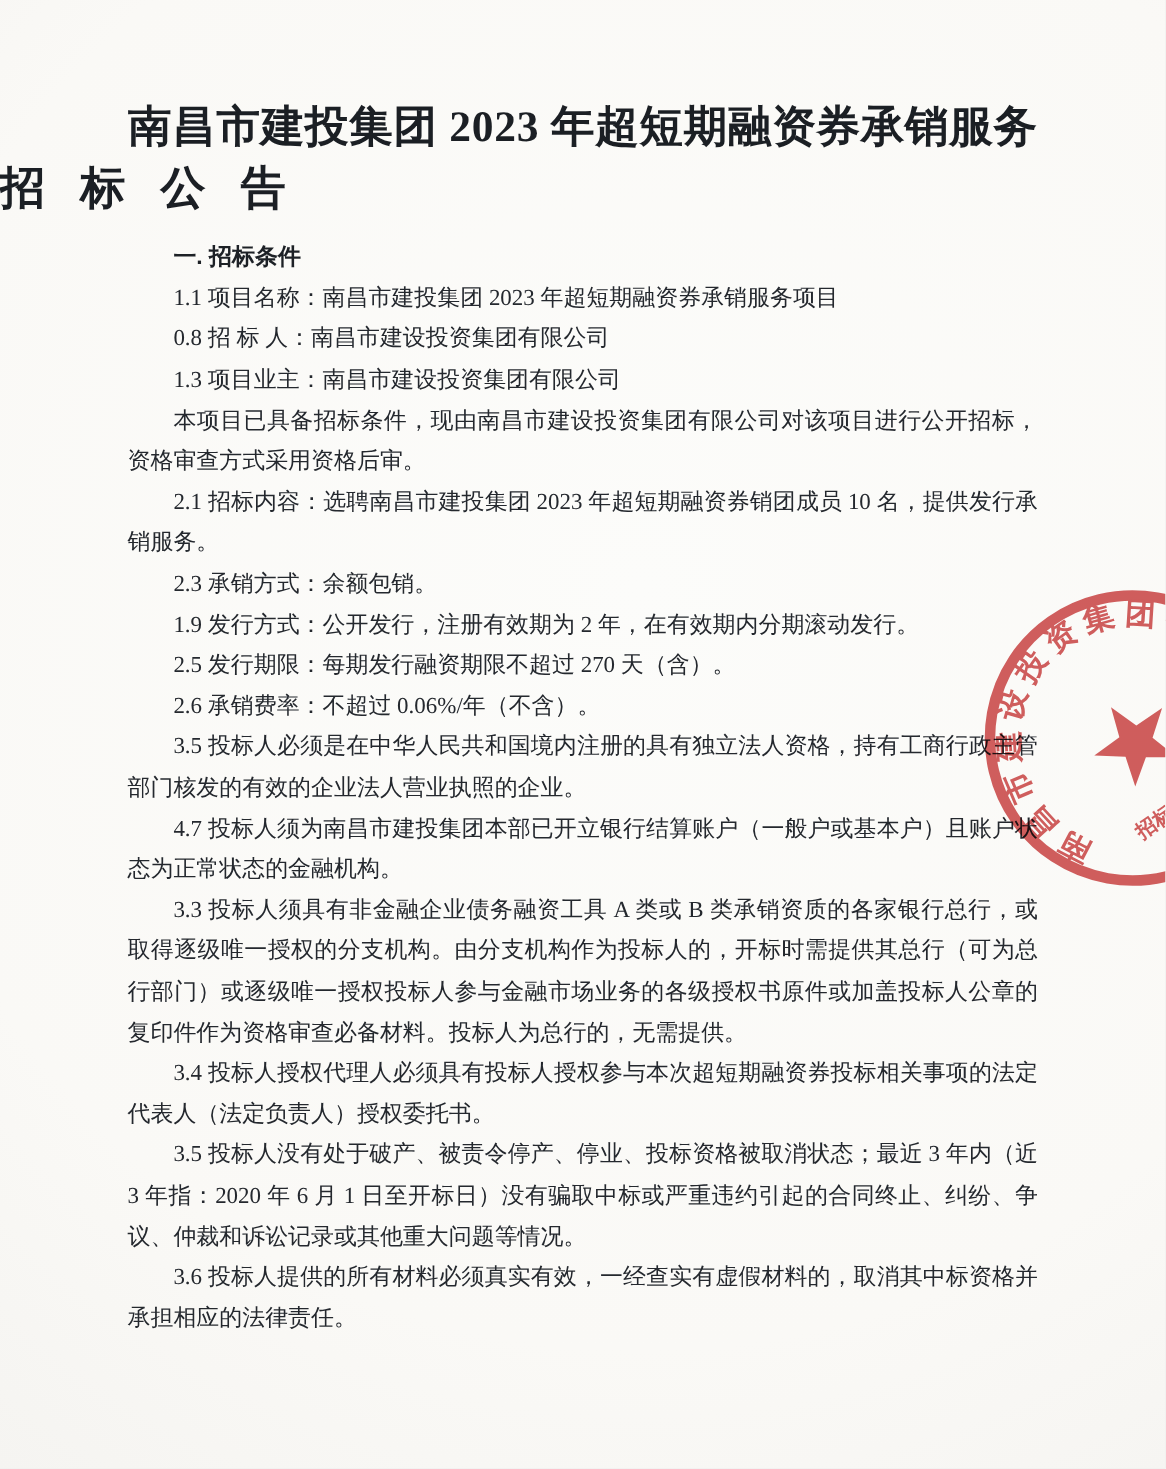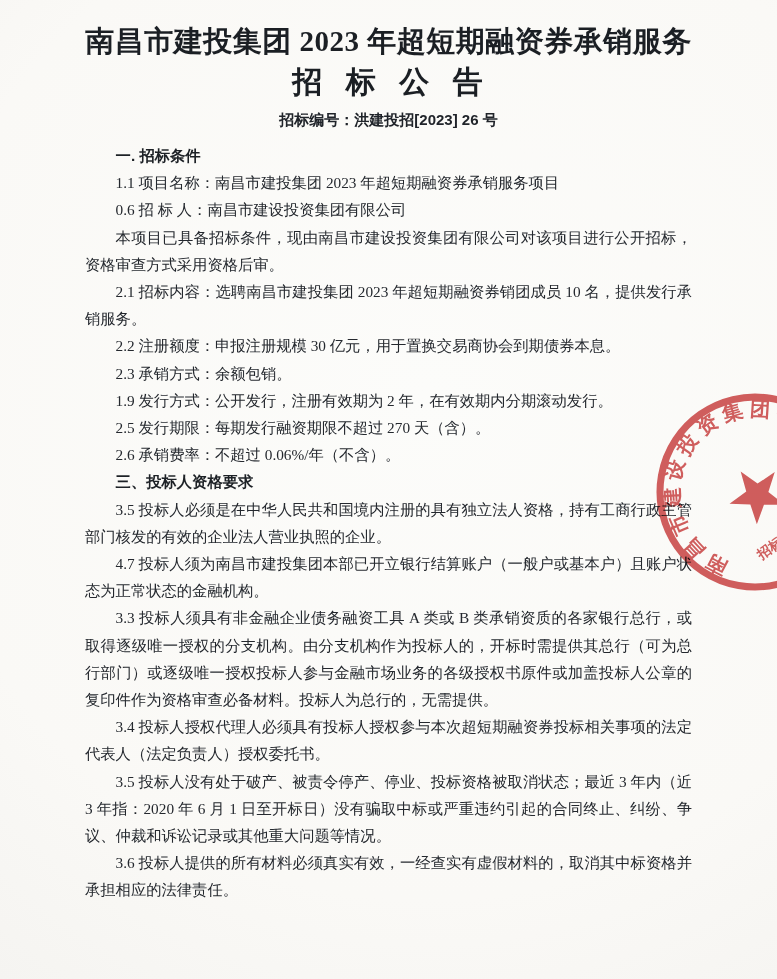--- a/index.html
+++ b/index.html
@@ -7,30 +7,29 @@
     position:relative;
     width:777px; height:979px;
     margin:0 auto;
     background:#fbfaf8;
     background-image: radial-gradient(circle at 55% 40%, #fcfcfa 0%, #faf9f6 70%, #f5f4f1 100%);
     overflow:hidden;
     color:#24282e;
     font-family:"Liberation Serif","DejaVu Serif",serif;
   }
   .title-line1 {
-    margin:0; padding-top:22px;
+    margin:0; padding-top:66px;
     text-align:center;
     font-size:29px; line-height:38px;
     font-weight:bold;
     letter-spacing:0.5px;
     color:#1b1f24;
   }
   .title-line2 {
     margin:2px 0 0 0;
-    text-align:center;
     font-size:30px; line-height:40px;
     font-weight:bold;
     word-spacing:12px;
     letter-spacing:2px;
     color:#1b1f24;
   }
   .bid-number {
     margin-top:9px;
     text-align:center;
     font-size:15px;
@@ -63,34 +62,32 @@
   }
 </style>
 </head>
 <body>
 
 <div class="page">
 
   <h1 class="title-line1">南昌市建投集团 2023 年超短期融资券承销服务</h1>
   <h1 class="title-line2">招 标 公 告</h1>
 
-  <div class="bid-number">招标编号：洪建投招[2023] 26 号</div>
 
   <div class="doc-body">
       <p class="heading">一. 招标条件</p>
       <p class="para">1.1 项目名称：南昌市建投集团 2023 年超短期融资券承销服务项目</p>
-      <p class="para">0.6 招 标 人：南昌市建设投资集团有限公司</p>
+      <p class="para">0.8 招 标 人：南昌市建设投资集团有限公司</p>
+      <p class="para">1.3 项目业主：南昌市建设投资集团有限公司</p>
       <p class="para">本项目已具备招标条件，现由南昌市建设投资集团有限公司对该项目进行公开招标，资格审查方式采用资格后审。</p>
       <p class="para">2.1 招标内容：选聘南昌市建投集团 2023 年超短期融资券销团成员 10 名，提供发行承销服务。</p>
-      <p class="para">2.2 注册额度：申报注册规模 30 亿元，用于置换交易商协会到期债券本息。</p>
       <p class="para">2.3 承销方式：余额包销。</p>
       <p class="para">1.9 发行方式：公开发行，注册有效期为 2 年，在有效期内分期滚动发行。</p>
       <p class="para">2.5 发行期限：每期发行融资期限不超过 270 天（含）。</p>
       <p class="para">2.6 承销费率：不超过 0.06%/年（不含）。</p>
-      <p class="heading">三、投标人资格要求</p>
       <p class="para">3.5 投标人必须是在中华人民共和国境内注册的具有独立法人资格，持有工商行政主管部门核发的有效的企业法人营业执照的企业。</p>
       <p class="para">4.7 投标人须为南昌市建投集团本部已开立银行结算账户（一般户或基本户）且账户状态为正常状态的金融机构。</p>
       <p class="para">3.3 投标人须具有非金融企业债务融资工具 A 类或 B 类承销资质的各家银行总行，或取得逐级唯一授权的分支机构。由分支机构作为投标人的，开标时需提供其总行（可为总行部门）或逐级唯一授权投标人参与金融市场业务的各级授权书原件或加盖投标人公章的复印件作为资格审查必备材料。投标人为总行的，无需提供。</p>
       <p class="para">3.4 投标人授权代理人必须具有投标人授权参与本次超短期融资券投标相关事项的法定代表人（法定负责人）授权委托书。</p>
       <p class="para">3.5 投标人没有处于破产、被责令停产、停业、投标资格被取消状态；最近 3 年内（近 3 年指：2020 年 6 月 1 日至开标日）没有骗取中标或严重违约引起的合同终止、纠纷、争议、仲裁和诉讼记录或其他重大问题等情况。</p>
       <p class="para">3.6 投标人提供的所有材料必须真实有效，一经查实有虚假材料的，取消其中标资格并承担相应的法律责任。</p>
     </div>
 
   <svg class="seal" viewBox="0 0 208 208" xmlns="http://www.w3.org/2000/svg" aria-hidden="true">
     <g transform="rotate(-35 104 104)" opacity="0.88">

